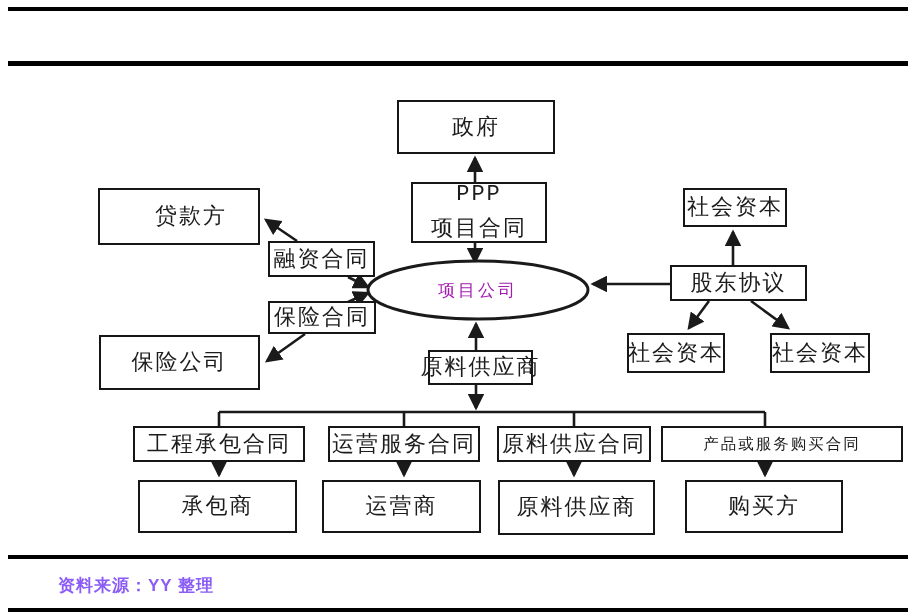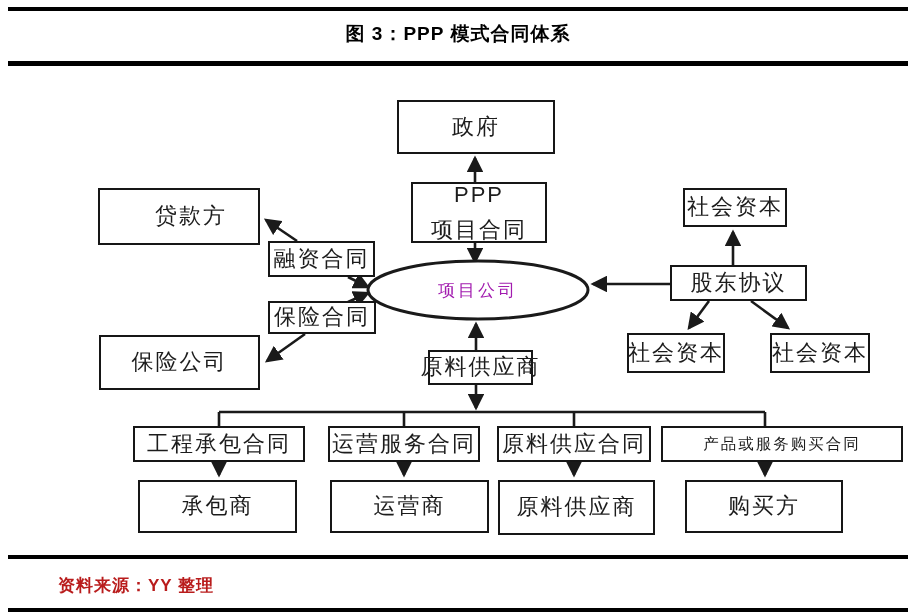--- a/index.html
+++ b/index.html
@@ -12,21 +12,21 @@
   .rule-top{top:7px;height:4px;}
   .rule-title{top:61px;height:5px;}
   .rule-foot-top{top:555px;height:4px;}
   .rule-foot-bottom{top:608px;height:4px;}
   .title{
     position:absolute;top:21px;left:0;width:916px;text-align:center;
     font-size:19px;font-weight:700;letter-spacing:1px;color:#000;
   }
   .source{
     position:absolute;left:58px;top:574px;font-size:17px;font-weight:600;
-    letter-spacing:1px;color:#b91c1c;
+    letter-spacing:1px;color:#8b5cf6;
   }
   svg.connectors{position:absolute;left:0;top:0;z-index:1;}
   .box{
     position:absolute;z-index:2;background:#fff;border:2.5px solid #161616;
     display:flex;align-items:center;justify-content:center;
     font-size:22px;letter-spacing:2px;color:#1c1c1c;line-height:1.2;
     box-sizing:border-box;white-space:nowrap;
   }
   .box.small{font-size:15.5px;}
   .ellipse-label{
@@ -34,21 +34,20 @@
     font-size:17px;letter-spacing:3px;color:#a21caf;background:transparent;border:none;
   }
   .ppp-lines{display:flex;flex-direction:column;align-items:center;line-height:1.55;}
 </style>
 </head>
 <body>
 
 <div class="page">
 
   <div class="rule rule-top"></div>
-  <div class="title">图 3：PPP 模式合同体系</div>
   <div class="rule rule-title"></div>
 
   <svg class="connectors" width="916" height="616" viewBox="0 0 916 616">
     <defs>
       <marker id="arr" viewBox="0 0 10 10" refX="8.5" refY="5" markerWidth="6.5" markerHeight="6.5" orient="auto">
         <path d="M0,0 L10,5 L0,10 z" fill="#1a1a1a"></path>
       </marker>
     </defs>
     <g stroke="#1a1a1a" stroke-width="2.6" fill="none">
 
@@ -77,21 +76,21 @@
 
       <line x1="219" y1="462" x2="219" y2="475" marker-end="url(#arr)"></line>
       <line x1="404" y1="462" x2="404" y2="475" marker-end="url(#arr)"></line>
       <line x1="574" y1="462" x2="574" y2="475" marker-end="url(#arr)"></line>
       <line x1="765" y1="462" x2="765" y2="475" marker-end="url(#arr)"></line>
     </g>
   </svg>
 
   <div class="box" style="left:397px;top:100px;width:158px;height:54px;">政府</div>
 
-  <div class="box" style="left:411px;top:182px;width:136px;height:61px;">
+  <div class="box" style="left:411px;top:182px;width:136px;height:61px;font-family:Liberation Mono, monospace;">
     <span class="ppp-lines">
       <span>PPP</span>
       <span>项目合同</span>
     </span>
   </div>
 
   <div class="ellipse-label" style="left:368px;top:261px;width:220px;height:58px;">项目公司</div>
 
   <div class="box" style="left:98px;top:188px;width:162px;height:57px;padding-left:24px;">贷款方</div>
 
@@ -114,21 +113,21 @@
   <div class="box" style="left:133px;top:426px;width:172px;height:36px;">工程承包合同</div>
 
   <div class="box" style="left:328px;top:426px;width:152px;height:36px;">运营服务合同</div>
 
   <div class="box" style="left:497px;top:426px;width:154px;height:36px;">原料供应合同</div>
 
   <div class="box small" style="left:661px;top:426px;width:242px;height:36px;">产品或服务购买合同</div>
 
   <div class="box" style="left:138px;top:480px;width:159px;height:53px;">承包商</div>
 
-  <div class="box" style="left:330px;top:480px;width:159px;height:53px;">运营商</div>
+  <div class="box" style="left:322px;top:480px;width:159px;height:53px;">运营商</div>
 
   <div class="box" style="left:498px;top:480px;width:157px;height:55px;">原料供应商</div>
 
   <div class="box" style="left:685px;top:480px;width:158px;height:53px;">购买方</div>
 
   <div class="rule rule-foot-top"></div>
   <div class="source">资料来源：YY 整理</div>
   <div class="rule rule-foot-bottom"></div>
 
 </div>

